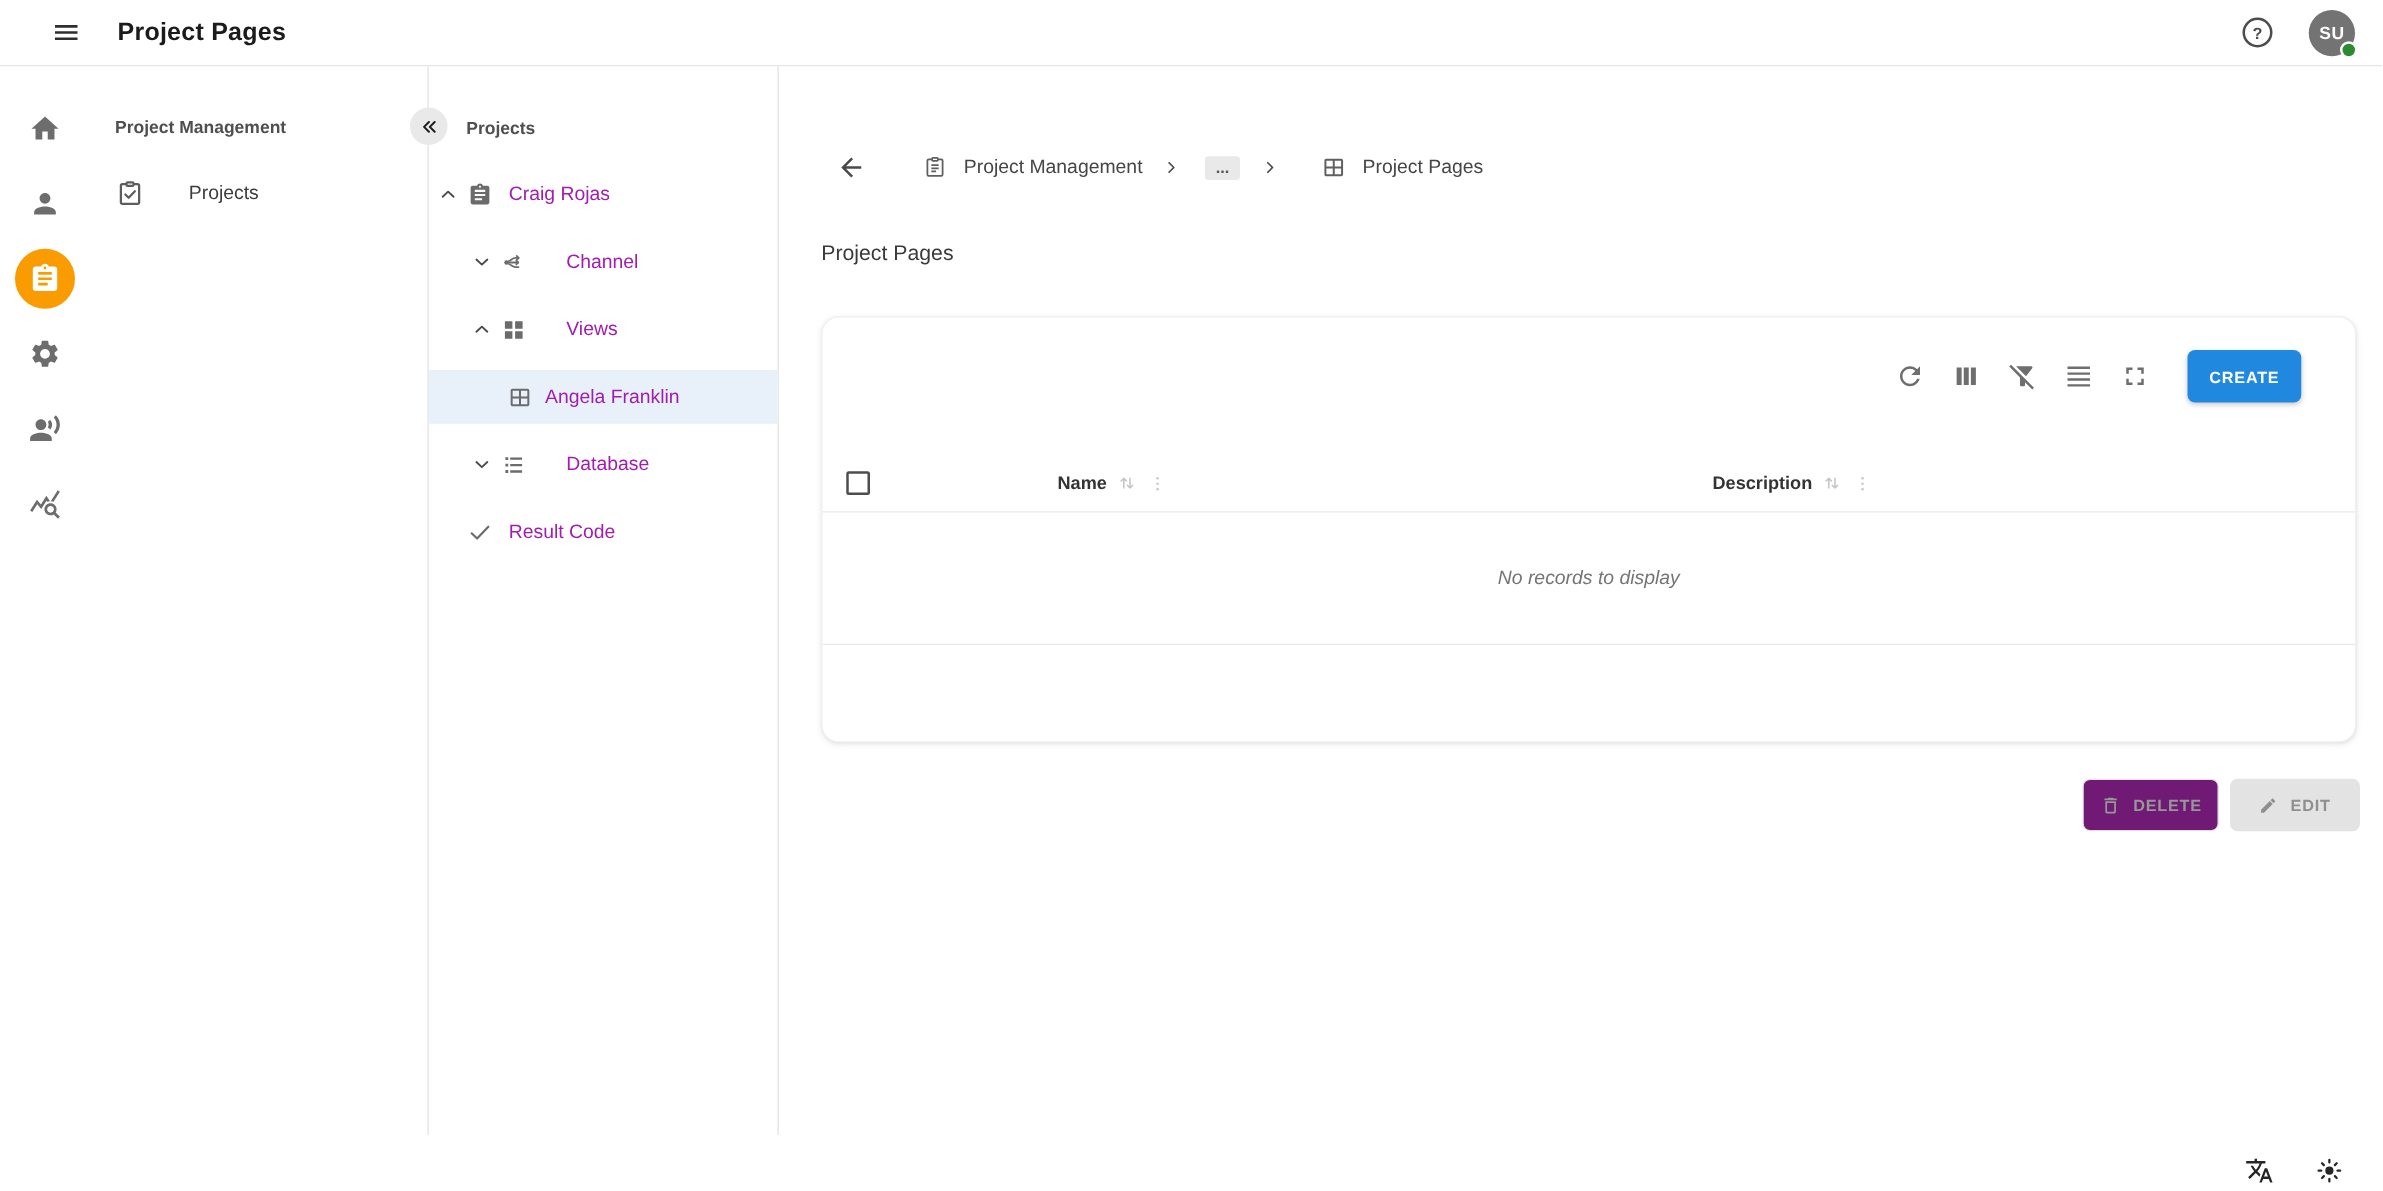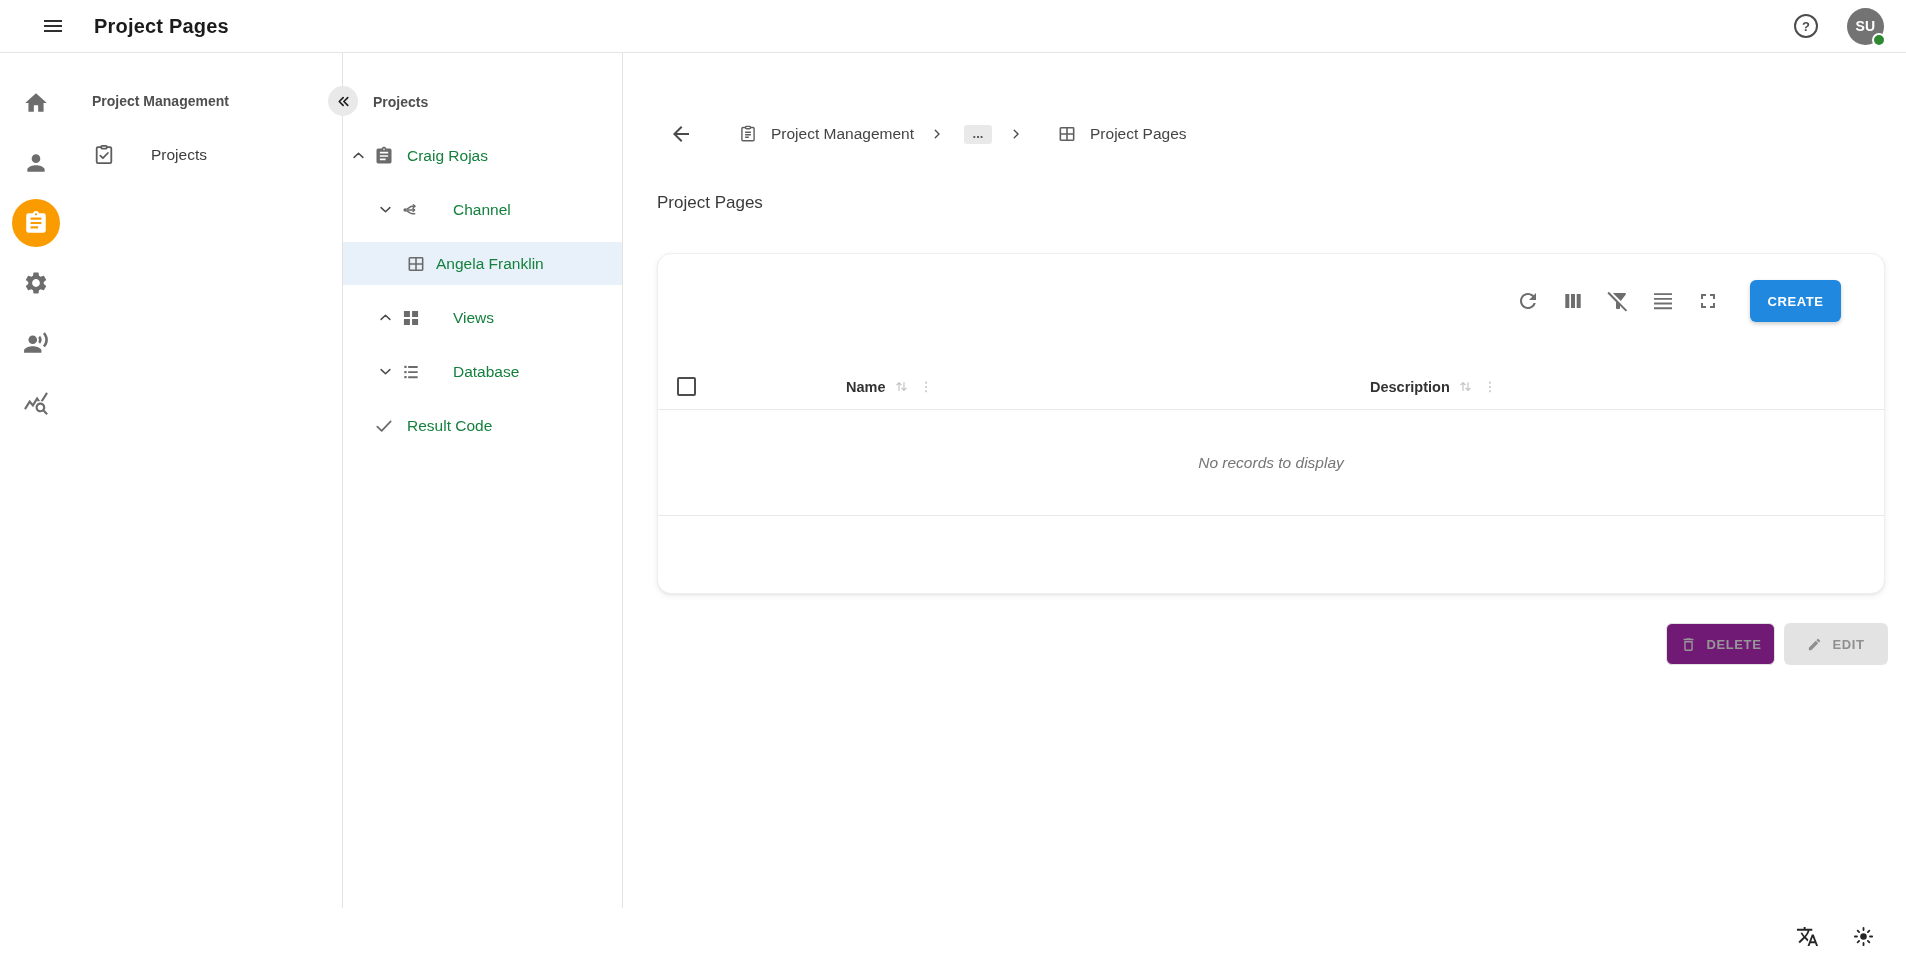--- a/index.html
+++ b/index.html
@@ -51,21 +51,21 @@
                   background:#e9e9e9; border:none; display:flex; align-items:center;
                   justify-content:center; color:#1e1e1e; cursor:pointer; z-index:3; }
   .collapse-btn svg { width:17px; height:17px; }
   .tree-title { margin:41px 0 0 30px; font-size:14px; font-weight:700; color:#4f4f4f; }
   .tree-list { margin-top:24px; }
   .tree-row { height:43px; display:flex; align-items:center; cursor:pointer; }
   .tree-row + .tree-row { margin-top:11px; }
   .tree-row.selected { background:#e8f1fa; }
   .chev { width:15px; height:15px; color:#4a4a4a; flex:0 0 auto; }
   .tree-ico { width:20px; height:20px; color:#6b6b6b; flex:0 0 auto; }
-  .tree-label { font-size:15.5px; color:#15803d; white-space:nowrap; }
+  .tree-label { font-size:15.5px; color:#a21caf; white-space:nowrap; }
   .ind0 { padding-left:8px; }  .ind0 .tree-ico { margin-left:8px; }  .ind0 .tree-label { margin-left:13px; }
   .ind1 { padding-left:35px; } .ind1 .tree-ico { margin-left:8px; }  .ind1 .tree-label { margin-left:32px; }
   .ind2 { padding-left:63px; } .ind2 .tree-label { margin-left:10px; }
   .indr { padding-left:31px; } .indr .tree-label { margin-left:13px; }
 
   
   .main { position:absolute; left:623px; top:53px; right:0; bottom:0; }
   .crumbs { display:flex; align-items:center; height:40px; margin:61px 0 0 46px; }
   .back-btn { width:24px; height:24px; color:#4a4a4a; }
   .crumb-ico { width:20px; height:20px; color:#5f5f5f; flex:0 0 auto; }
@@ -235,38 +235,38 @@
             <path d="M7.3 10.6c2.6-1 3.6-3.1 6.4-3.1h2.8"></path>
             <path d="M14.8 5.6 16.8 7.5l-2 1.9"></path>
             <path d="M7.5 12h8.6"></path>
             <path d="M14.4 10.1 16.3 12l-1.9 1.9"></path>
             <path d="M7.3 13.4c2.6 1 3.6 3.1 6.4 3.1h2.8"></path>
           </g>
         </svg>
         <span class="tree-label">Channel</span>
       </div>
 
+      <div class="tree-row ind1">
+        <svg class="chev" viewBox="0 0 24 24">
+          <path d="M5 15l7-6.5 7 6.5" fill="none" stroke="currentColor" stroke-width="2.4" stroke-linecap="round" stroke-linejoin="round"></path>
+        </svg>
+        <svg class="tree-ico" viewBox="0 0 24 24" fill="currentColor">
+          <path d="M3.5 3.5h7.2v7.2H3.5zM13.3 3.5h7.2v7.2h-7.2zM3.5 13.3h7.2v7.2H3.5zM13.3 13.3h7.2v7.2h-7.2z"></path>
+        </svg>
+        <span class="tree-label">Views</span>
+      </div>
+
       <div class="tree-row ind2 selected">
         <svg class="tree-ico" viewBox="0 0 24 24">
           <g fill="none" stroke="currentColor" stroke-width="1.9">
             <rect x="4" y="4.5" width="16" height="15" rx="0.8"></rect>
             <path d="M12 4.5v15M4 12h16"></path>
           </g>
         </svg>
         <span class="tree-label">Angela Franklin</span>
-      </div>
-
-      <div class="tree-row ind1">
-        <svg class="chev" viewBox="0 0 24 24">
-          <path d="M5 15l7-6.5 7 6.5" fill="none" stroke="currentColor" stroke-width="2.4" stroke-linecap="round" stroke-linejoin="round"></path>
-        </svg>
-        <svg class="tree-ico" viewBox="0 0 24 24" fill="currentColor">
-          <path d="M3.5 3.5h7.2v7.2H3.5zM13.3 3.5h7.2v7.2h-7.2zM3.5 13.3h7.2v7.2H3.5zM13.3 13.3h7.2v7.2h-7.2z"></path>
-        </svg>
-        <span class="tree-label">Views</span>
       </div>
 
       <div class="tree-row ind1">
         <svg class="chev" viewBox="0 0 24 24">
           <path d="M5 9l7 6.5L19 9" fill="none" stroke="currentColor" stroke-width="2.4" stroke-linecap="round" stroke-linejoin="round"></path>
         </svg>
         <svg class="tree-ico" viewBox="0 0 24 24" fill="currentColor">
           <path d="M4 4.6h2.7v2.7H4zM8.6 4.85h11.4v2.2H8.6zM4 10.75h2.7v2.7H4zM8.6 11h11.4v2.2H8.6zM4 16.9h2.7v2.7H4zM8.6 17.15h11.4v2.2H8.6z"></path>
         </svg>
         <span class="tree-label">Database</span>

